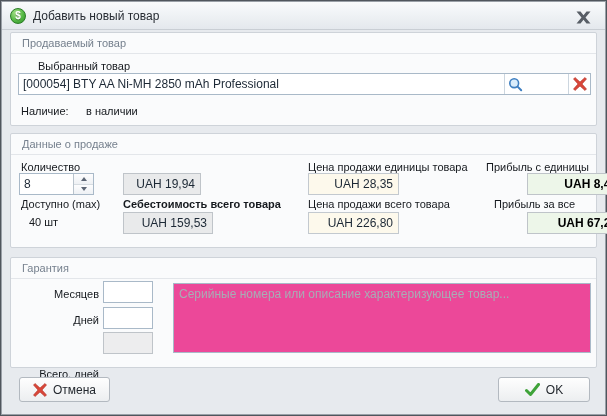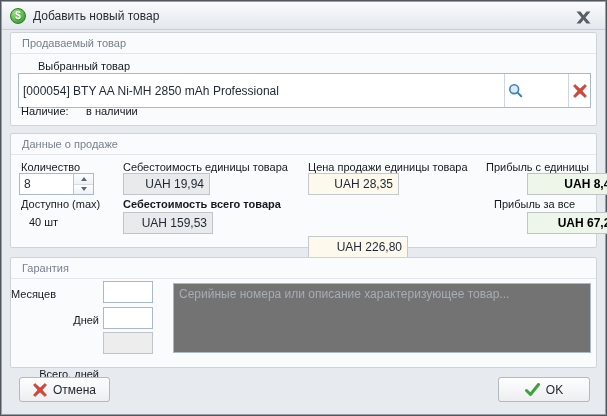--- a/index.html
+++ b/index.html
@@ -59,21 +59,21 @@
     border: 1px solid #b4c0cb; background: #fff;
     display: flex; align-items: center;
     font-size: 12px; color: #1c2835;
   }
   .field.readonly  { background: #e9eaeb; border-color: #bfc4c9; justify-content: flex-end; padding-right: 5px; }
   .field.price     { background: #fdf9ec; border-color: #c3c9cf; justify-content: flex-end; padding-right: 5px; }
   .field.profit    { background: #edf6e9; border-color: #bfc4c9; justify-content: flex-end; padding-right: 5px; font-weight: bold; color:#000;margin-left:42px; }
 
   
   .lookup {
-    position: absolute; left: 7px; top: 40px; width: 573px; height: 35px;
+    position: absolute; left: 7px; top: 40px; width: 573px; height: 22px;
     border: 1px solid #a9b9c8; background: #fff; display: flex; align-items: stretch; gap: 42px;
   }
   .lookup input {
     flex: 1; border: none; outline: none; padding: 0 4px;
     font: 12px "Liberation Sans", sans-serif; color: #1c2835; background: transparent;
   }
   .icon-cell {
     width: 22px; display: flex; align-items: center; justify-content: center;
     border-left: 1px solid #ccd6df; background: #fff; cursor: pointer;
   }
@@ -98,21 +98,21 @@
 
   
   .winput {
     position: absolute; width: 50px; height: 22px;
     border: 1px solid #a9b9c8; background: #fff;
     font: 12px "Liberation Sans", sans-serif; color:#1c2835; padding: 0 3px; outline:none;
   }
   .winput.readonly { background:#ededee; border-color:#bfc4c9; }
   .notes {
     position: absolute; left: 162px; top: 25px; width: 418px; height: 70px;
-    border: 1px solid #a9b9c8; background: #737373; resize: none; outline: none;
+    border: 1px solid #a9b9c8; background: #ec4899; resize: none; outline: none;
     font: 12px "Liberation Sans", sans-serif; color: #1c2835; padding: 3px 5px;
   }
   .notes::placeholder { color: #a7adb5; }
 
   
   .btn {
     position: absolute; top: 377px; height: 25px;
     background: linear-gradient(#fefefe, #ecEEf0);
     background: linear-gradient(#fefefe, #eceef0);
     border: 1px solid #b3b9c0; border-radius: 3px;
@@ -160,54 +160,54 @@
     </div>
 
     <div class="lbl" style="left:10px; top:72px;">Наличие:</div>
     <div class="lbl" style="left:75px; top:72px;">в наличии</div>
   </div>
 
   <div class="groupbox g2">
     <div class="group-header">Данные о продаже</div>
 
     <div class="lbl" style="left:10px;  top:27px;">Количество</div>
-    <div class="lbl" style="left:112px; top:27px;">Себестоимость единицы товара</div>
     <div class="lbl" style="left:297px; top:27px;">Цена продажи единицы товара</div>
     <div class="lbl" style="left:475px; top:27px;">Прибыль с единицы</div>
 
     <div class="spin">
       <input type="text" value="8" style="">
       <div class="spin-btns">
         <div class="spin-up">
             <div class="tri-up"></div>
           </div>
         <div class="spin-down">
             <div class="tri-down"></div>
           </div>
       </div>
     </div>
 
-    <div class="field readonly" style="left:112px; top:39px; width:87px;">UAH 19,94</div>
+    <div class="field readonly" style="left:112px; top:39px; width:78px;">UAH 19,94</div>
     <div class="field price" style="left:297px; top:39px; width:91px;">UAH 28,35</div>
     <div class="field profit" style="left:474px; top:39px; width:96px;">UAH 8,41</div>
 
     <div class="lbl" style="left:10px;  top:64px;">Доступно (max)</div>
     <div class="lbl" style="left:18px;  top:82px;">40 шт</div>
     <div class="lbl" style="left:112px; top:64px;font-weight:bold;">Себестоимость всего товара</div>
+    <div class="lbl" style="left:297px; top:64px;">Цена продажи всего товара</div>
     <div class="lbl" style="left:475px; top:64px;padding-left:8px;">Прибыль за все</div>
 
     <div class="field readonly" style="left:112px; top:78px; width:90px;">UAH 159,53</div>
-    <div class="field price" style="left:297px; top:78px; width:100px;margin-top:24px;">UAH 226,80</div>
+    <div class="field price" style="left:297px; top:78px; width:91px;">UAH 226,80</div>
     <div class="field profit" style="left:474px; top:78px; width:96px;">UAH 67,27</div>
   </div>
 
   <div class="groupbox g3">
     <div class="group-header">Гарантия</div>
 
-    <div class="lbl" style="left:0; top:30px; width:88px; text-align:left;">Месяцев</div>
+    <div class="lbl" style="left:0; top:30px; width:88px; text-align:right;">Месяцев</div>
     <input class="winput" style="left: 92px; top: 23px;" value="">
 
     <div class="lbl" style="left:0; top:56px; width:88px; text-align:right;">Дней</div>
     <input class="winput" style="left: 92px; top: 49px;" value="">
 
     <div class="lbl" style="left:0; top:81px; width:88px; text-align:right;margin-top:29px;">Всего, дней</div>
     <input class="winput readonly" style="left: 92px; top: 74px;" readonly="" value="">
 
     <textarea class="notes" placeholder="Серийные номера или описание характеризующее товар..." style=""></textarea>
   </div>

